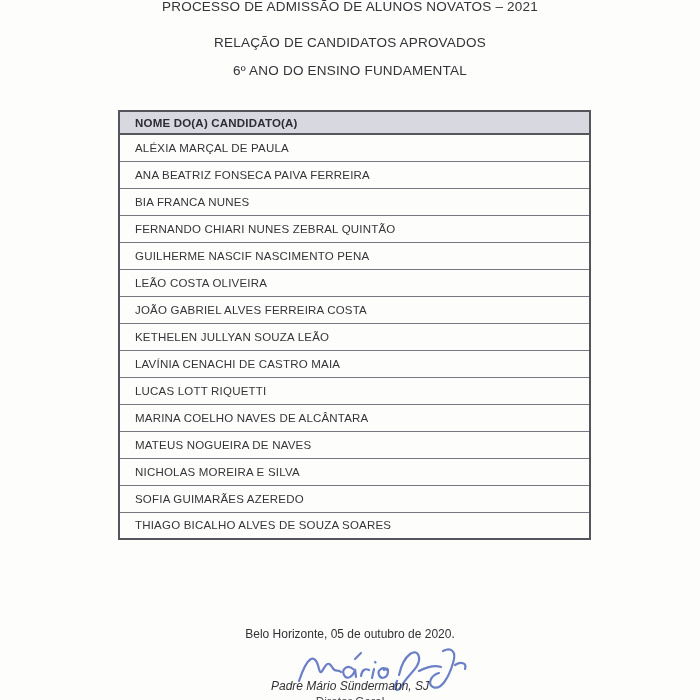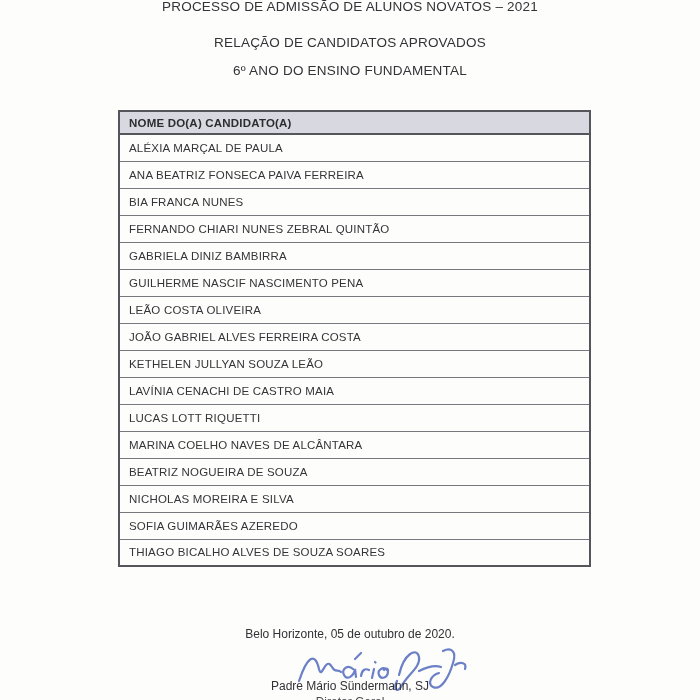--- a/index.html
+++ b/index.html
@@ -37,21 +37,21 @@
     left:118px;
     width:473px;
     border-collapse:collapse;
     table-layout:fixed;
   }
   table.candidates th,
   table.candidates td{
     border:1px solid var(--border);
     font-size:11.5px;
     text-align:left;
-    padding:0 0 0 9px;
+    padding:0 0 0 15px;
     letter-spacing:.2px;
     color:#353539;
     white-space:nowrap;
     overflow:hidden;
   }
   table.candidates{border:2px solid var(--border-dark);}
   table.candidates th{
     height:23px;
     background:var(--header-bg);
     font-weight:bold;
@@ -75,20 +75,21 @@
     width:180px;
     height:52px;
   }
   .signatory{
     position:absolute;
     top:679px;
     left:0;right:0;
     text-align:center;
     font-size:12px;
     color:#323236;
+    font-style:italic;
   }
   .signatory-title{
     position:absolute;
     top:695px;
     left:0;right:0;
     text-align:center;
     font-size:12px;
     color:#4a4a4e;
   }
 </style>
@@ -114,23 +115,20 @@
         <tr>
           <td>ANA BEATRIZ FONSECA PAIVA FERREIRA</td>
         </tr>
         <tr>
           <td>BIA FRANCA NUNES</td>
         </tr>
         <tr>
           <td>FERNANDO CHIARI NUNES ZEBRAL QUINTÃO</td>
         </tr>
         <tr>
-          <td>GABRIELA DINIZ BAMBIRRA</td>
-        </tr>
-        <tr>
           <td>GUILHERME NASCIF NASCIMENTO PENA</td>
         </tr>
         <tr>
           <td>LEÃO COSTA OLIVEIRA</td>
         </tr>
         <tr>
           <td>JOÃO GABRIEL ALVES FERREIRA COSTA</td>
         </tr>
         <tr>
           <td>KETHELEN JULLYAN SOUZA LEÃO</td>
@@ -138,21 +136,21 @@
         <tr>
           <td>LAVÍNIA CENACHI DE CASTRO MAIA</td>
         </tr>
         <tr>
           <td>LUCAS LOTT RIQUETTI</td>
         </tr>
         <tr>
           <td>MARINA COELHO NAVES DE ALCÂNTARA</td>
         </tr>
         <tr>
-          <td>BEATRIZ NOGUEIRA DE SOUZA</td>
+          <td>MATEUS NOGUEIRA DE NAVES</td>
         </tr>
         <tr>
           <td>NICHOLAS MOREIRA E SILVA</td>
         </tr>
         <tr>
           <td>SOFIA GUIMARÃES AZEREDO</td>
         </tr>
         <tr>
           <td>THIAGO BICALHO ALVES DE SOUZA SOARES</td>
         </tr>

